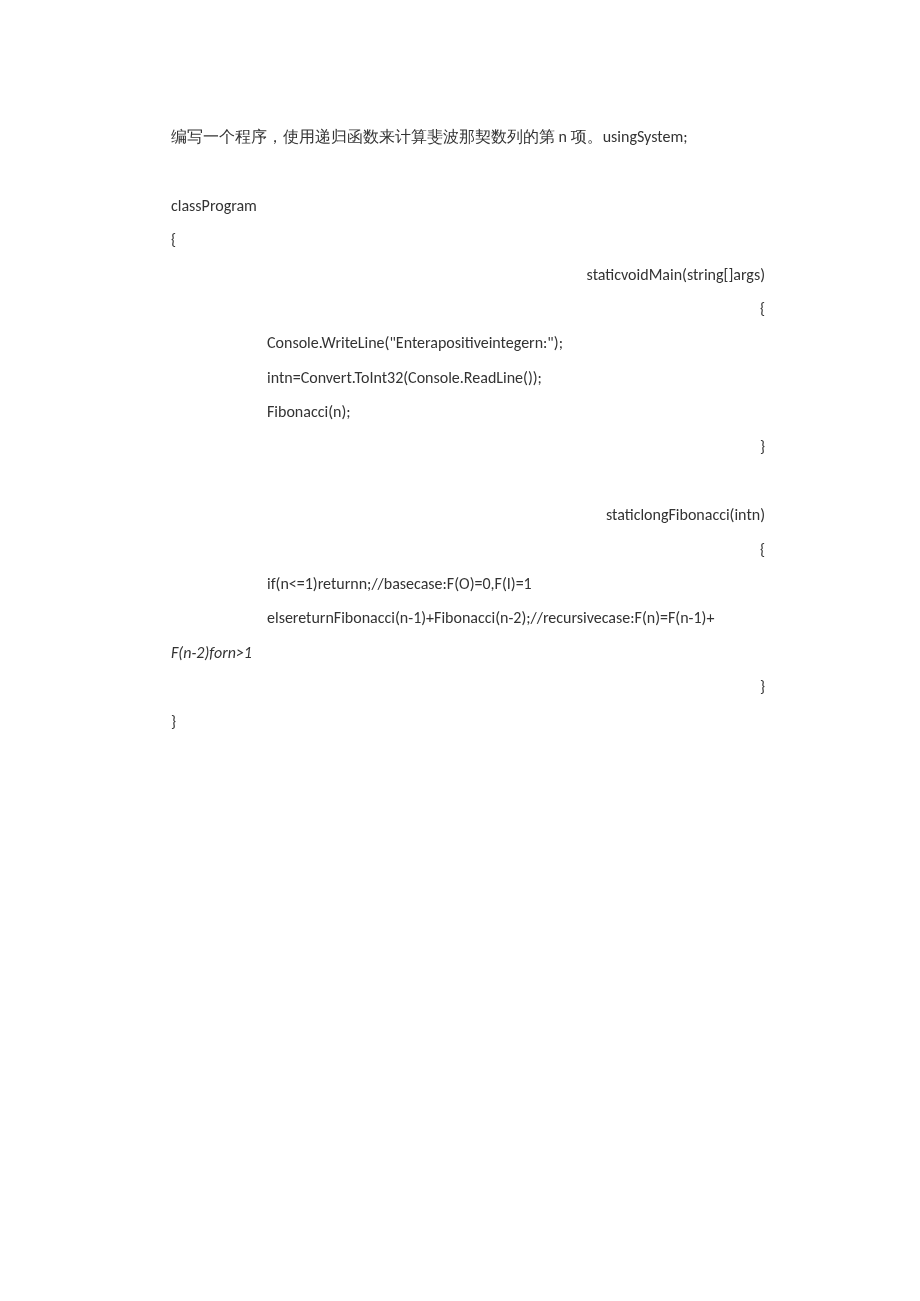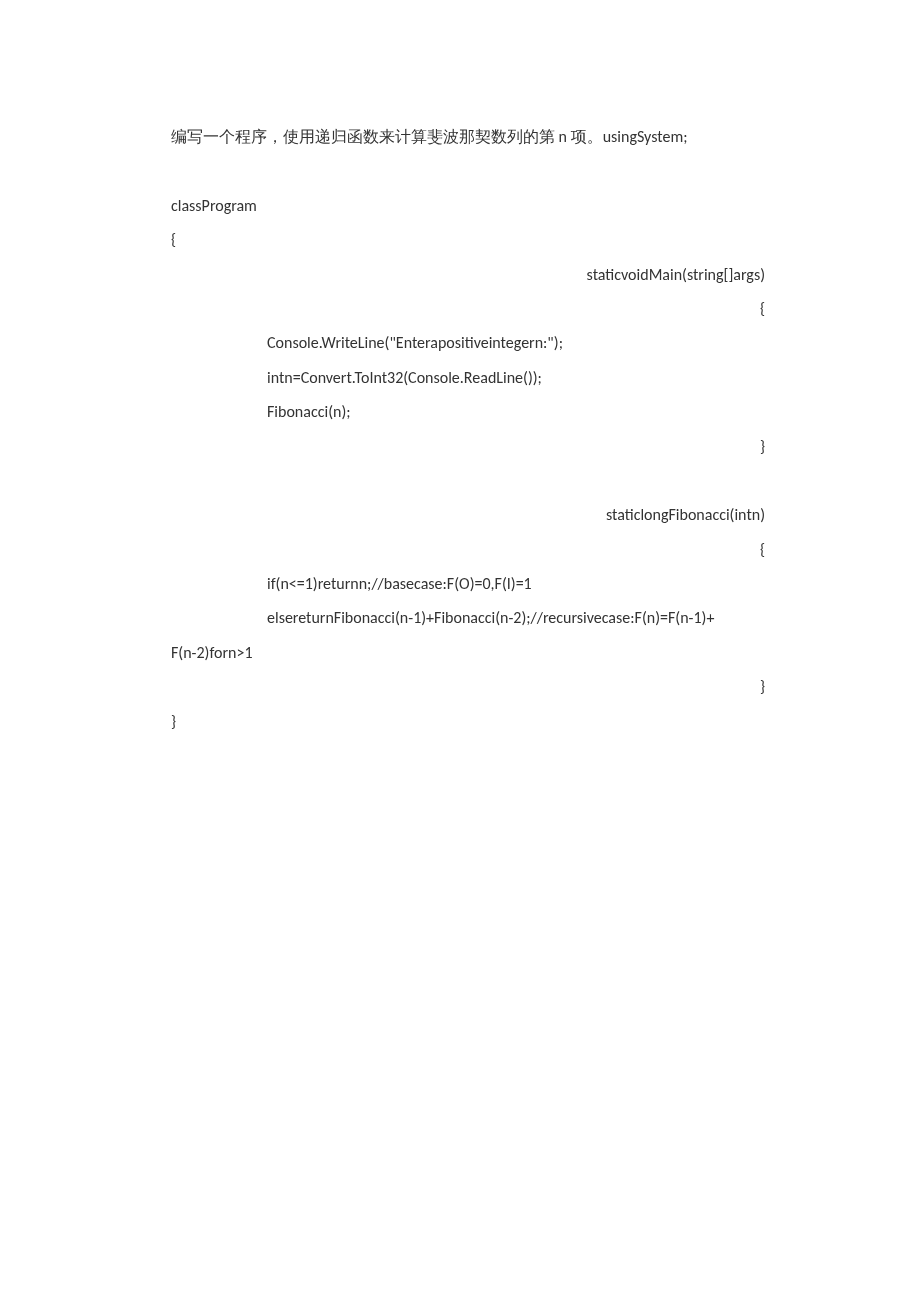--- a/index.html
+++ b/index.html
@@ -28,18 +28,19 @@
       text-align: right;
     }
     .indent-2 {
       padding-left: 96px;
     }
     .blank-line {
       height: 1.9em;
     }
     .wrapped {
       padding-left: 0;
+      font-style: italic;
     }
   </style>
 </head>
 <body>
 
 <div class="doc-content" id="doc-body"><span class="line">编写一个程序，使用递归函数来计算斐波那契数列的第 n 项。usingSystem;</span><span class="blank-line"></span><span class="line">classProgram</span><span class="line">{</span><span class="line indent-1">staticvoidMain(string[]args)</span><span class="line indent-1">{</span><span class="line indent-2">Console.WriteLine("Enterapositiveintegern:");</span><span class="line indent-2">intn=Convert.ToInt32(Console.ReadLine());</span><span class="line indent-2">Fibonacci(n);</span><span class="line indent-1">}</span><span class="blank-line"></span><span class="line indent-1">staticlongFibonacci(intn)</span><span class="line indent-1">{</span><span class="line indent-2">if(n&lt;=1)returnn;//basecase:F(O)=0,F(I)=1</span><span class="line indent-2">elsereturnFibonacci(n-1)+Fibonacci(n-2);//recursivecase:F(n)=F(n-1)+</span><span class="line wrapped">F(n-2)forn&gt;1</span><span class="line indent-1">}</span><span class="line">}</span></div>
 
 </body></html>

